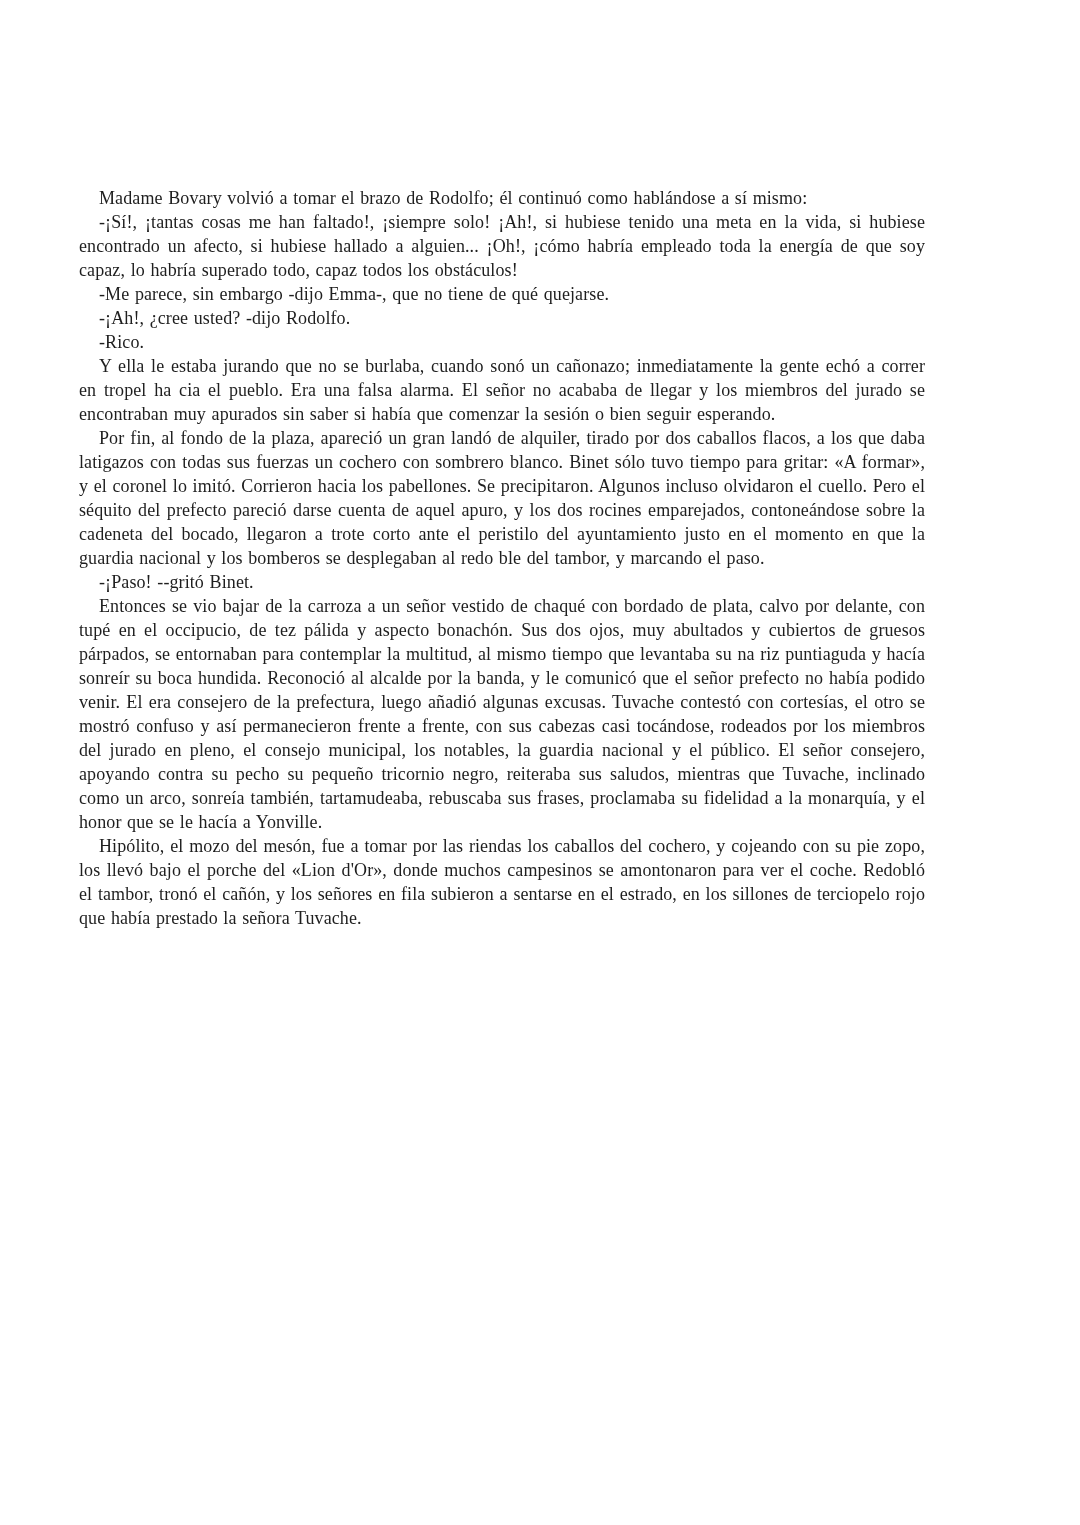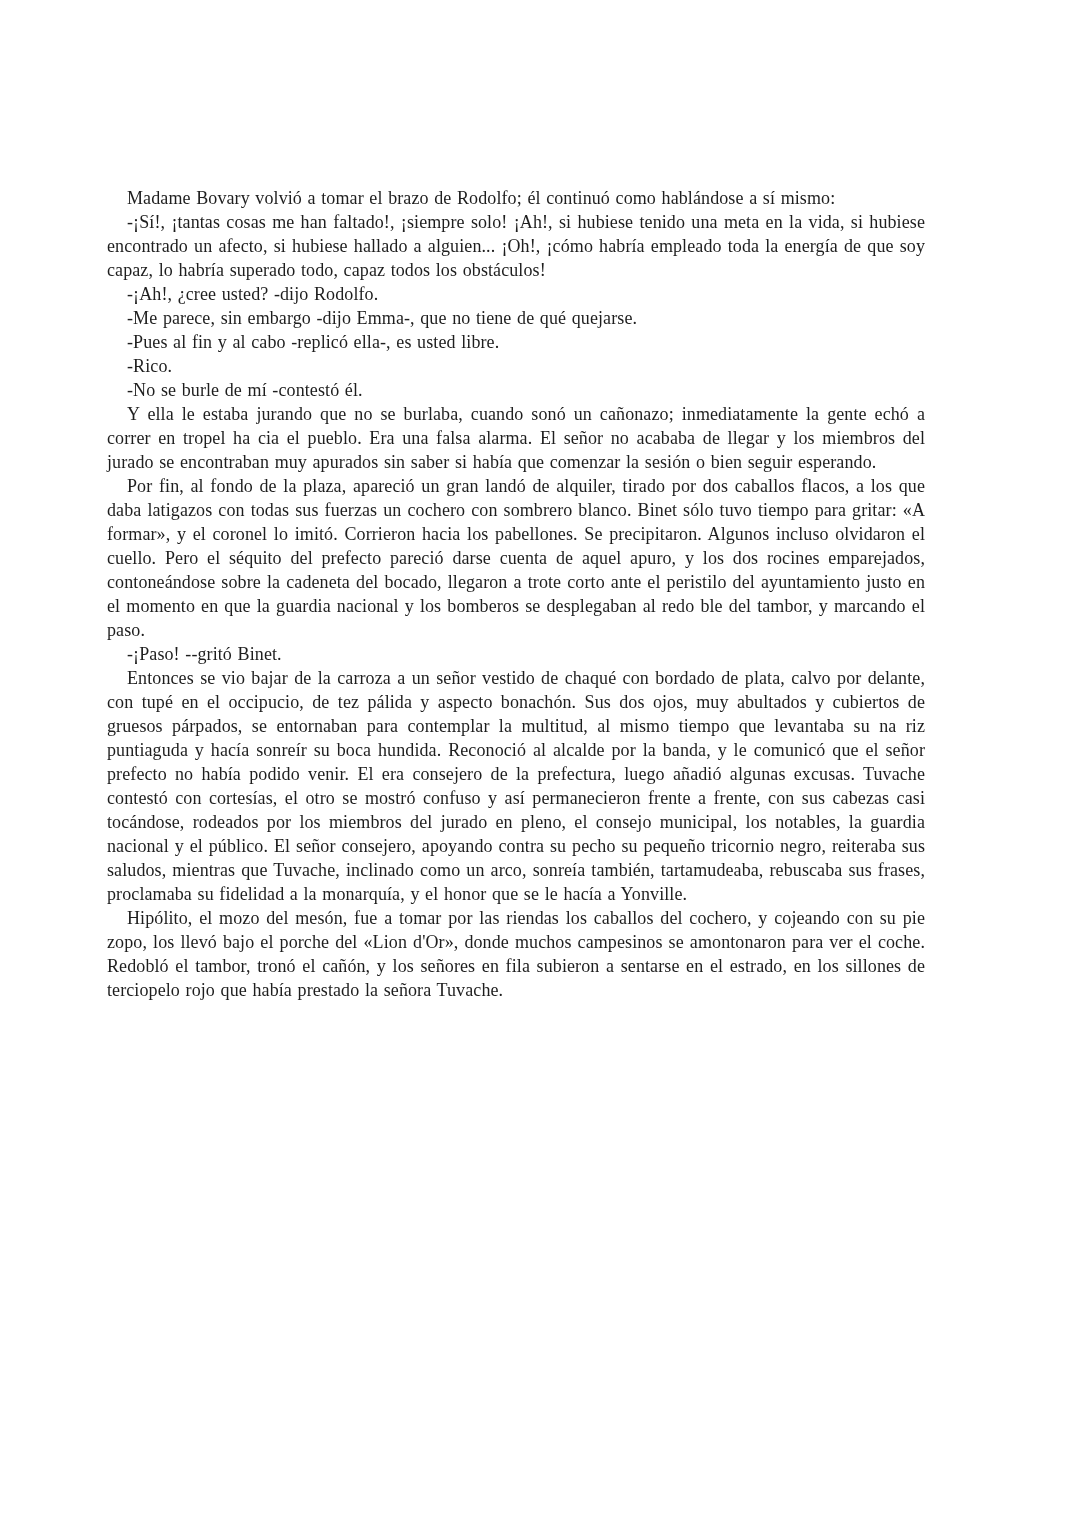--- a/index.html
+++ b/index.html
@@ -10,21 +10,21 @@
   body {
     width: 1080px;
     height: 1525px;
     overflow: hidden;
     font-family: "Liberation Serif", "DejaVu Serif", serif;
   }
   .page {
     box-sizing: border-box;
     width: 1080px;
     height: 1525px;
-    padding: 186px 155px 0 107px;
+    padding: 186px 155px 0 79px;
     background: #ffffff;
   }
   .page p {
     margin: 0;
     padding: 0;
     font-size: 18px;
     line-height: 24px;
     color: #1e1e1e;
     text-align: justify;
     text-align-last: left;
@@ -32,23 +32,21 @@
     letter-spacing: 0.1px;
     word-spacing: 1px;
   }
 </style>
 </head>
 <body>
 
 <div class="page">
   <p>Madame Bovary volvió a tomar el brazo de Rodolfo; él continuó como hablándose a sí mismo:</p>
   <p>-¡Sí!, ¡tantas cosas me han faltado!, ¡siempre solo! ¡Ah!, si hubiese tenido una meta en la vida, si hubiese encontrado un afecto, si hubiese hallado a alguien... ¡Oh!, ¡cómo habría empleado toda la energía de que soy capaz, lo habría superado todo, capaz todos los obstáculos!</p>
+  <p>-Me parece, sin embargo -dijo Emma-, que no tiene de qué quejarse.</p>
   <p>-¡Ah!, ¿cree usted? -dijo Rodolfo.</p>
-  <p>-Me parece, sin embargo -dijo Emma-, que no tiene de qué quejarse.</p>
-  <p>-Pues al fin y al cabo -replicó ella-, es usted libre.</p>
   <p>-Rico.</p>
-  <p>-No se burle de mí -contestó él.</p>
   <p>Y ella le estaba jurando que no se burlaba, cuando sonó un cañonazo; inmediatamente la gente echó a correr en tropel ha cia el pueblo. Era una falsa alarma. El señor no acababa de llegar y los miembros del jurado se encontraban muy apurados sin saber si había que comenzar la sesión o bien seguir esperando.</p>
   <p>Por fin, al fondo de la plaza, apareció un gran landó de alquiler, tirado por dos caballos flacos, a los que daba latigazos con todas sus fuerzas un cochero con sombrero blanco. Binet sólo tuvo tiempo para gritar: «A formar», y el coronel lo imitó. Corrieron hacia los pabellones. Se precipitaron. Algunos incluso olvidaron el cuello. Pero el séquito del prefecto pareció darse cuenta de aquel apuro, y los dos rocines emparejados, contoneándose sobre la cadeneta del bocado, llegaron a trote corto ante el peristilo del ayuntamiento justo en el momento en que la guardia nacional y los bomberos se desplegaban al redo ble del tambor, y marcando el paso.</p>
   <p>-¡Paso! --gritó Binet.</p>
   <p>Entonces se vio bajar de la carroza a un señor vestido de chaqué con bordado de plata, calvo por delante, con tupé en el occipucio, de tez pálida y aspecto bonachón. Sus dos ojos, muy abultados y cubiertos de gruesos párpados, se entornaban para contemplar la multitud, al mismo tiempo que levantaba su na riz puntiaguda y hacía sonreír su boca hundida. Reconoció al alcalde por la banda, y le comunicó que el señor prefecto no había podido venir. El era consejero de la prefectura, luego añadió algunas excusas. Tuvache contestó con cortesías, el otro se mostró confuso y así permanecieron frente a frente, con sus cabezas casi tocándose, rodeados por los miembros del jurado en pleno, el consejo municipal, los notables, la guardia nacional y el público. El señor consejero, apoyando contra su pecho su pequeño tricornio negro, reiteraba sus saludos, mientras que Tuvache, inclinado como un arco, sonreía también, tartamudeaba, rebuscaba sus frases, proclamaba su fidelidad a la monarquía, y el honor que se le hacía a Yonville.</p>
   <p>Hipólito, el mozo del mesón, fue a tomar por las riendas los caballos del cochero, y cojeando con su pie zopo, los llevó bajo el porche del «Lion d'Or», donde muchos campesinos se amontonaron para ver el coche. Redobló el tambor, tronó el cañón, y los señores en fila subieron a sentarse en el estrado, en  los sillones de terciopelo rojo que había prestado la señora Tuvache.</p>
 </div>
 
 </body></html>

